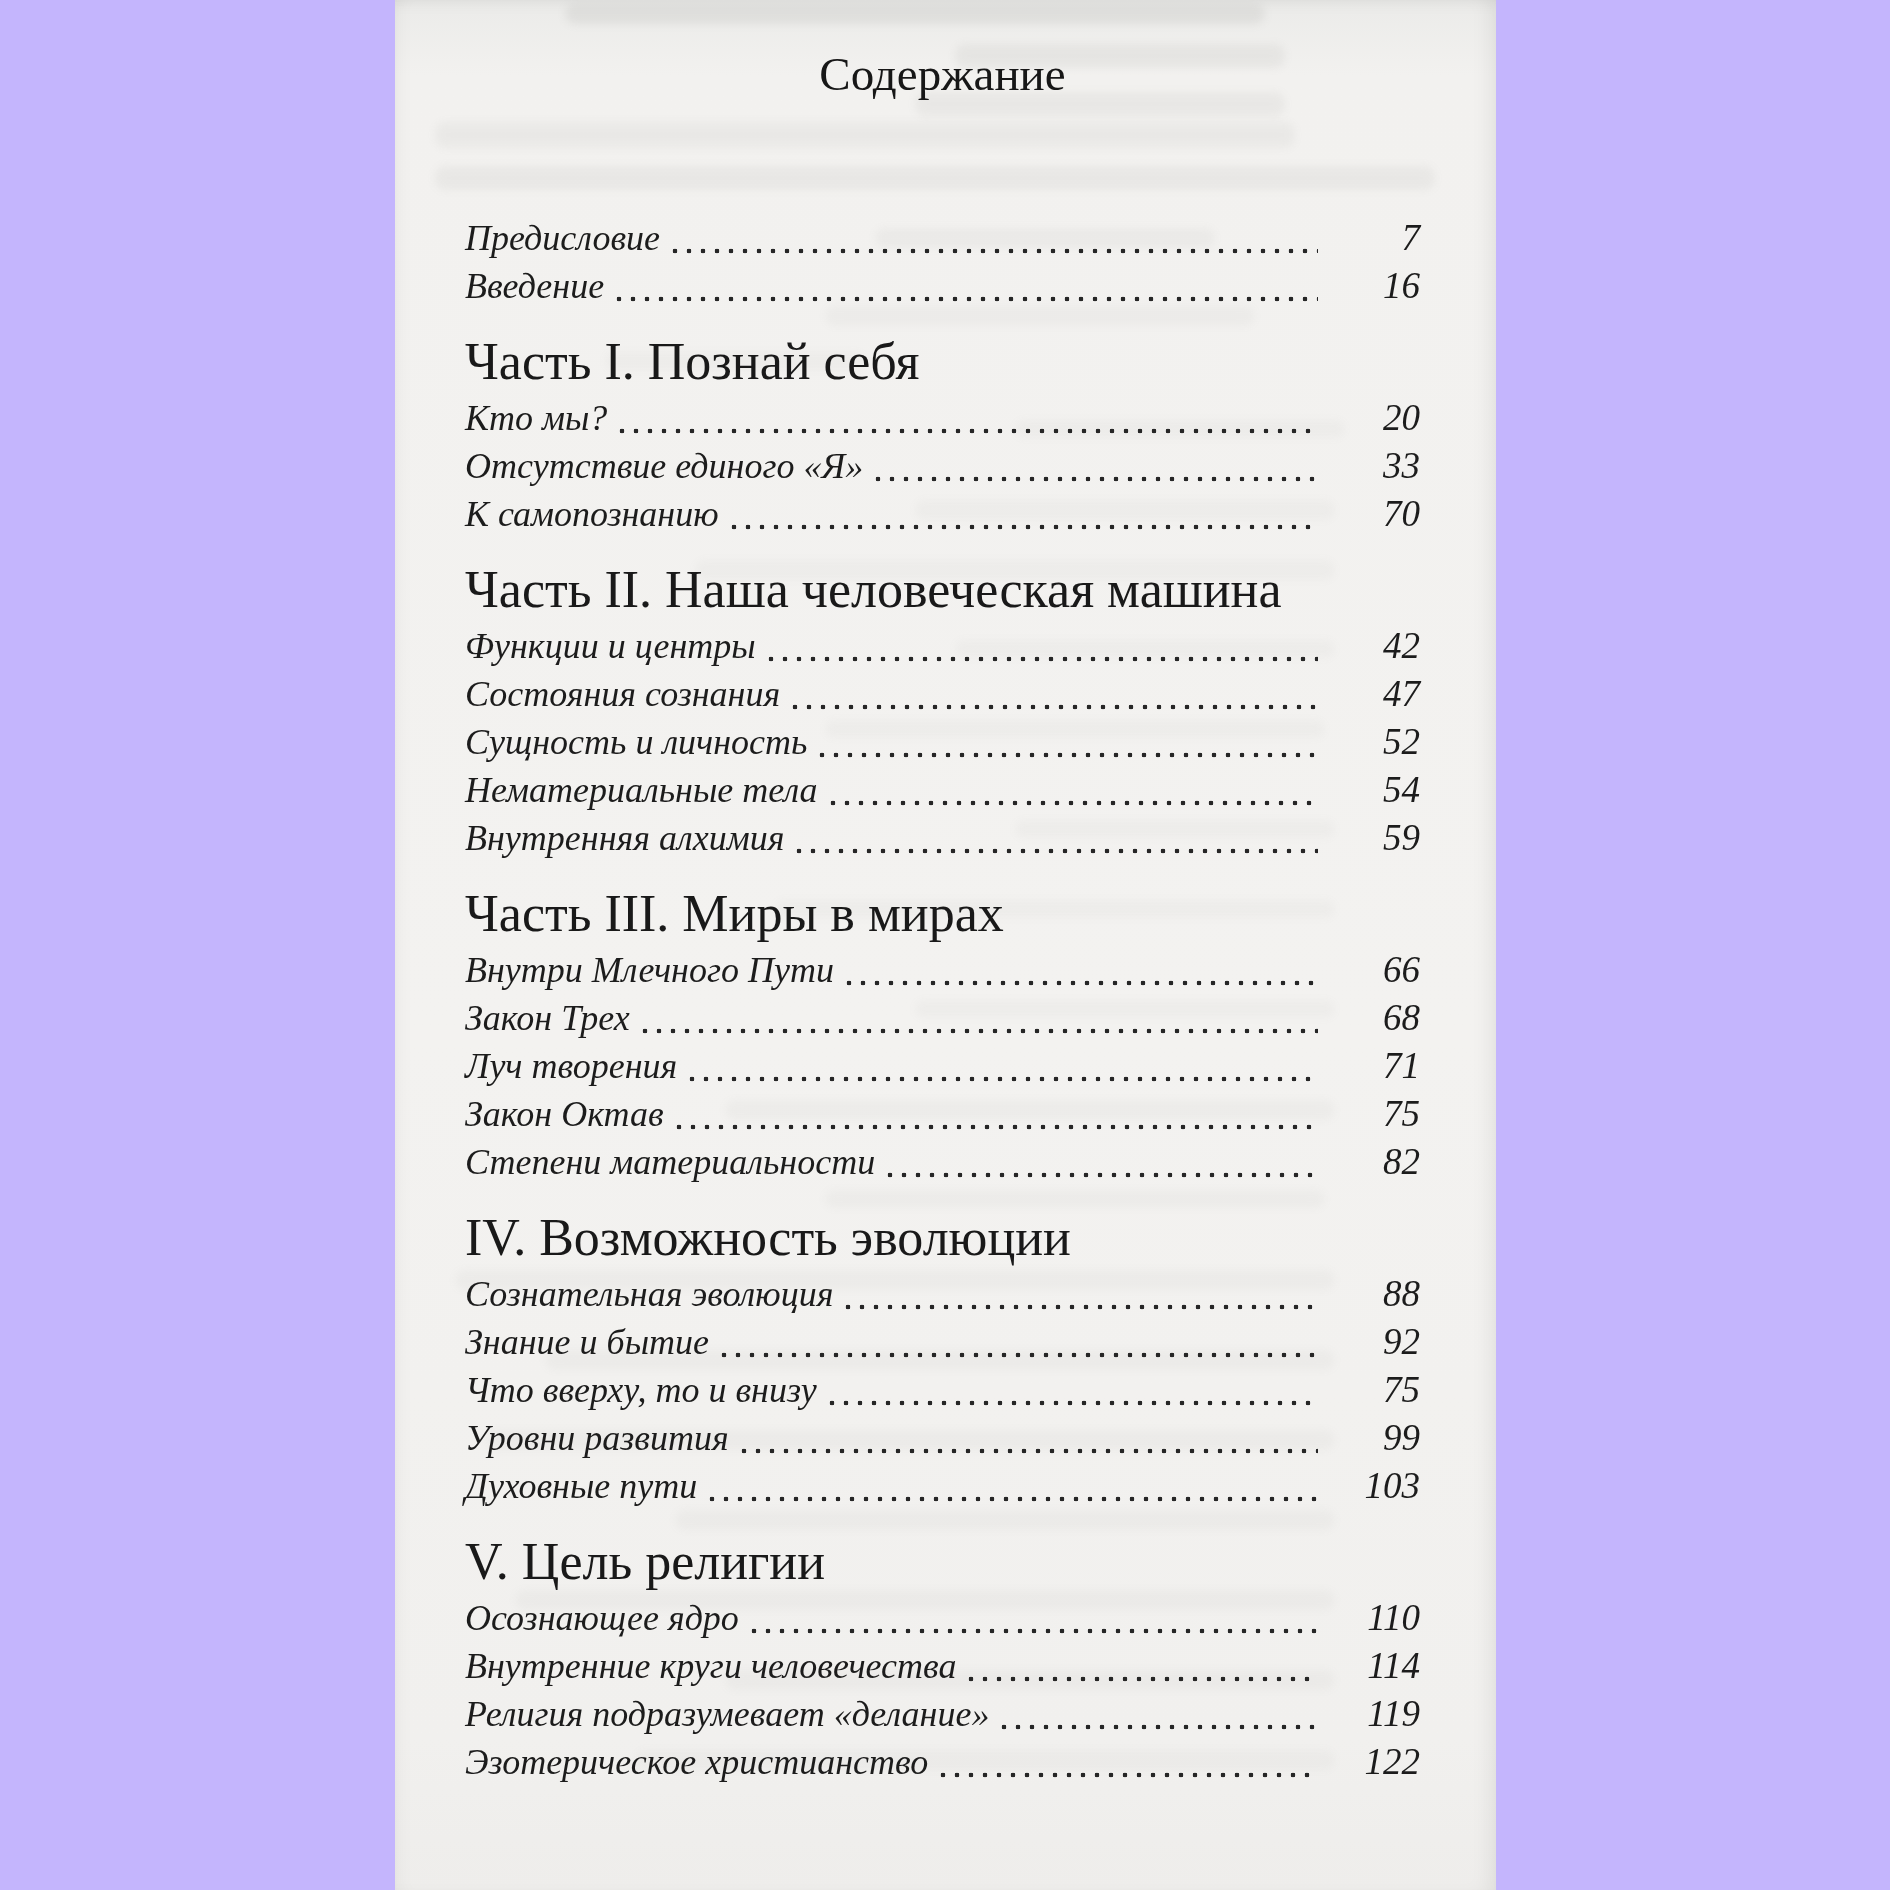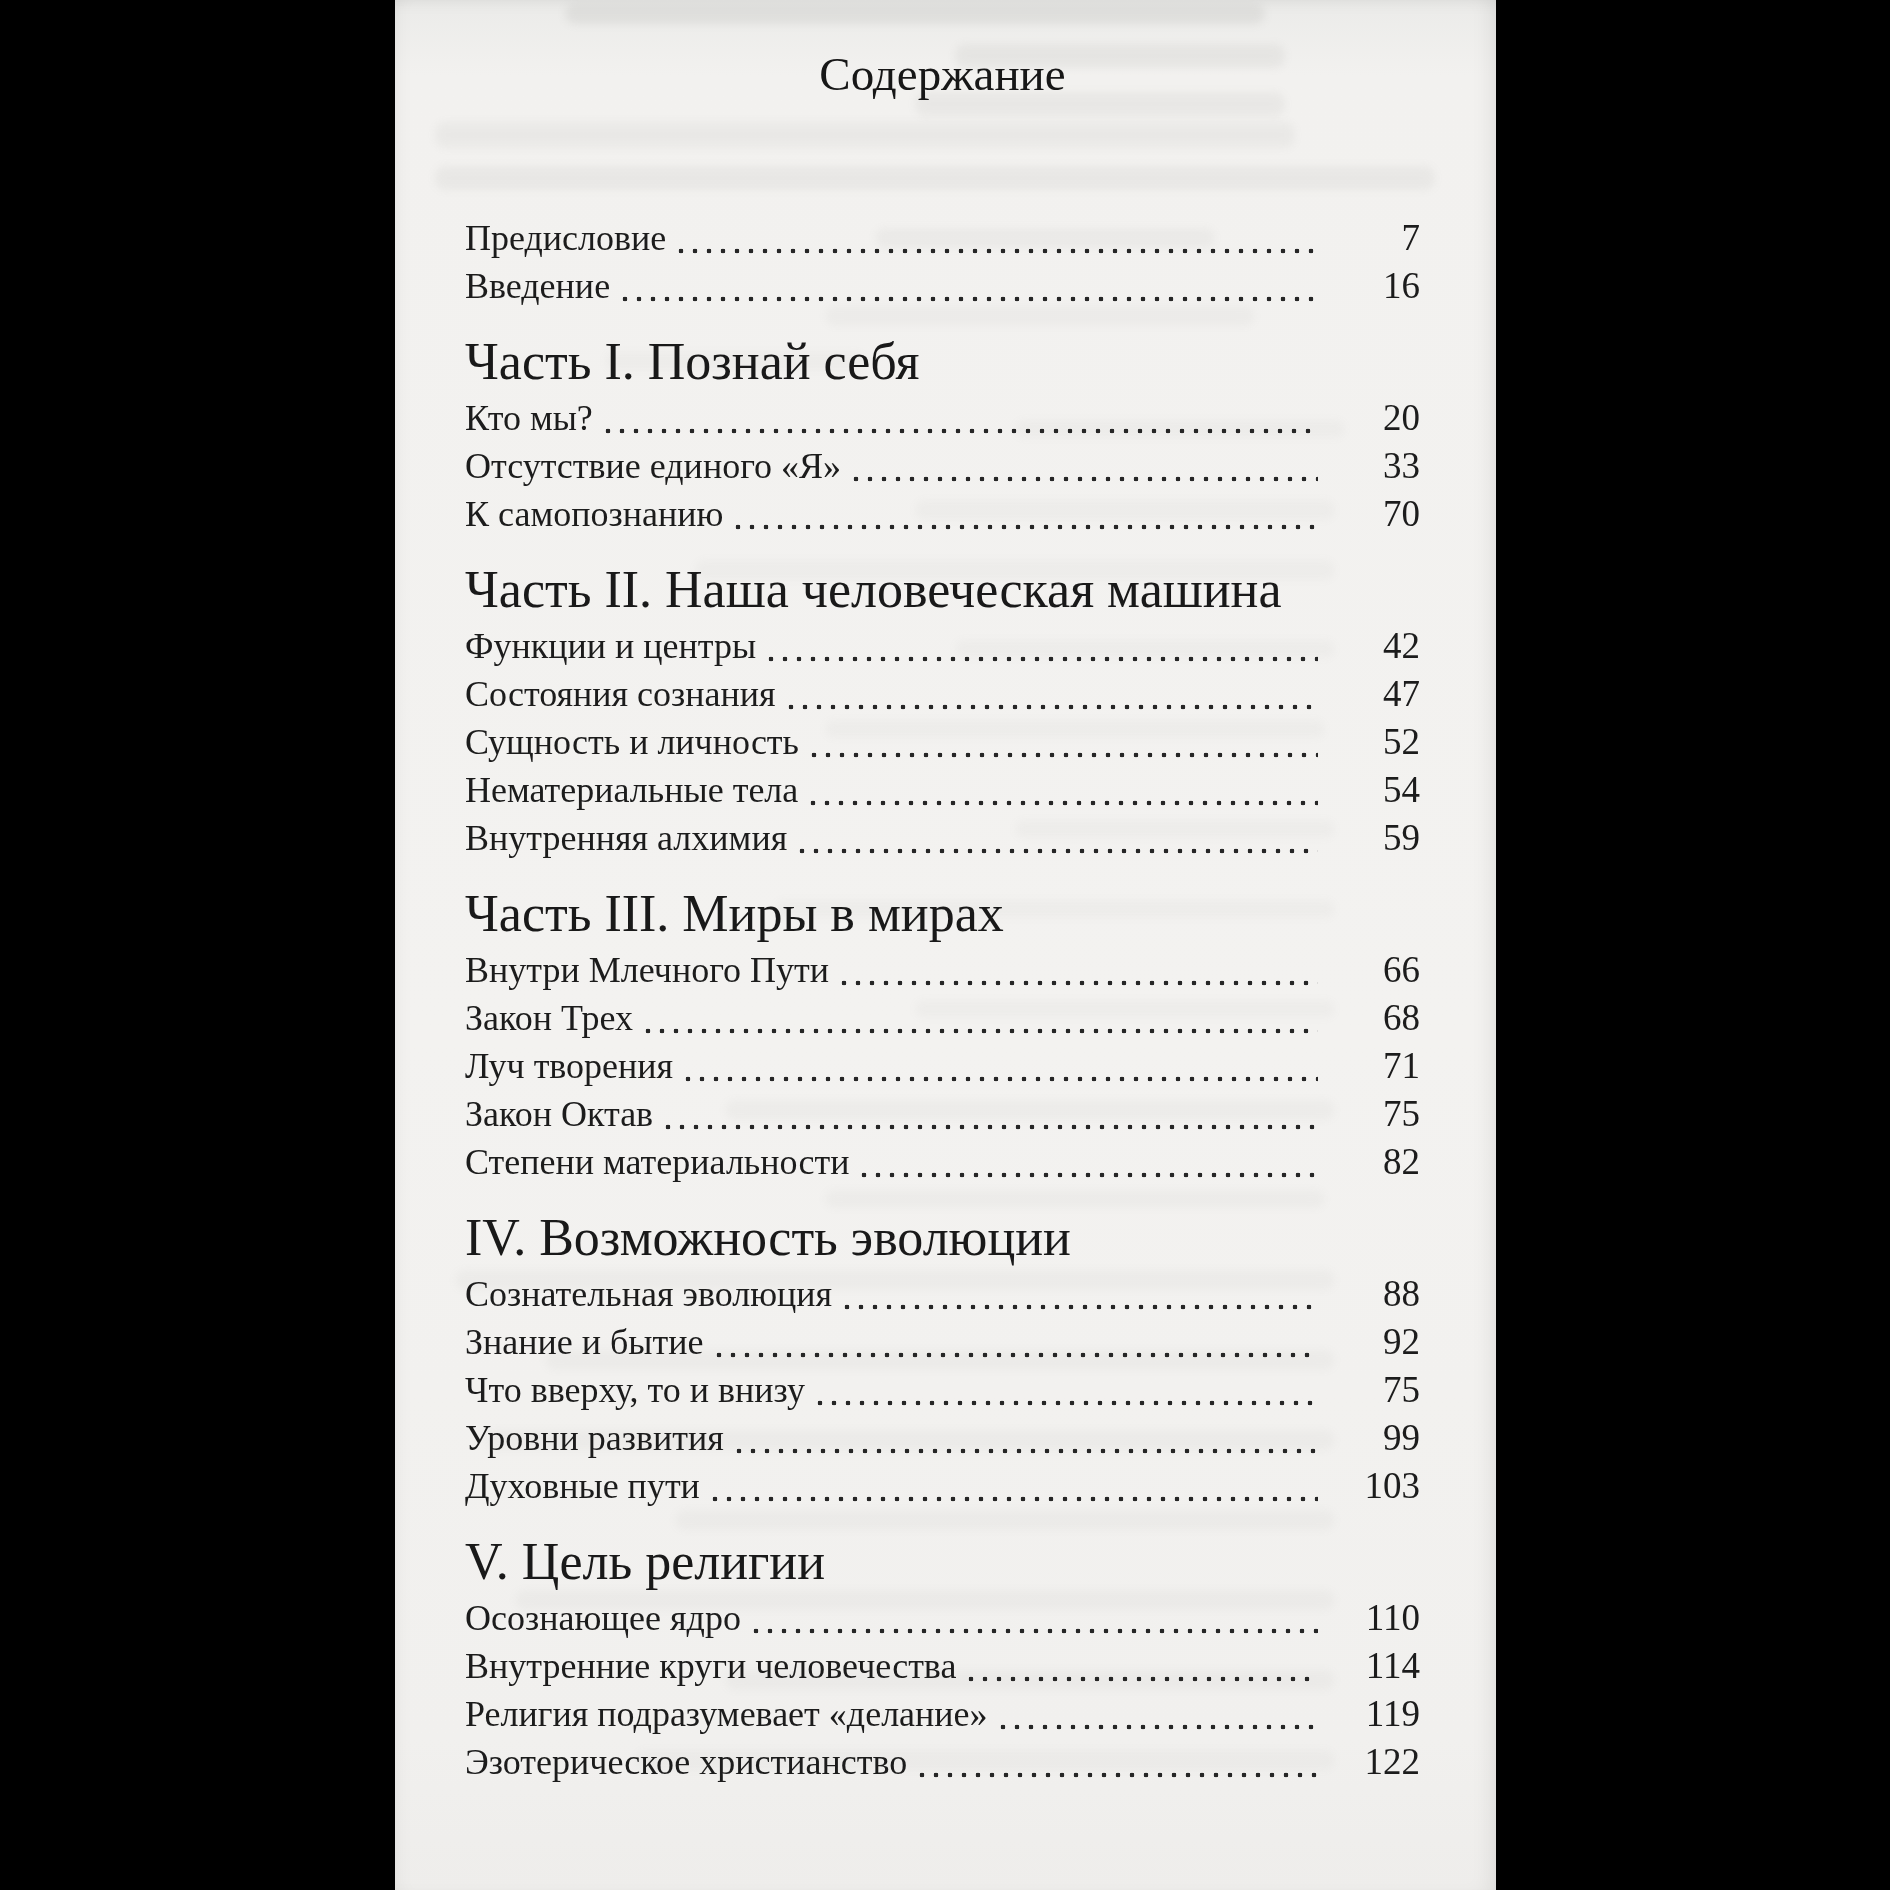--- a/index.html
+++ b/index.html
@@ -8,21 +8,21 @@
     background: #ffffff;
     width: 1890px;
     height: 1890px;
     overflow: hidden;
     font-family: "Liberation Serif", "DejaVu Serif", serif;
   }
   .stage {
     position: relative;
     width: 1890px;
     height: 1890px;
-    background: #000000;
+    background: #c4b5fd;
   }
   
   .photo-page {
     position: absolute;
     left: 395px;
     top: 0;
     width: 1101px;
     height: 1890px;
     background: linear-gradient(180deg, #ebebe9 0%, #f2f1ef 4%, #f3f2f0 55%, #f1f0ee 92%, #eeedeb 100%);
     box-shadow:
@@ -63,20 +63,21 @@
     white-space: nowrap;
   }
   .toc-entry {
     display: flex;
     align-items: flex-start;
     height: 48px;
     line-height: 48px;
     font-size: 36px;
     color: #1c1c1c;
     white-space: nowrap;
+    font-style: italic;
   }
   .entry-label {
     flex: 0 0 auto;
   }
   .leader-dots {
     flex: 1 1 auto;
     align-self: flex-end;
     height: 12px;
     margin: 0 30px 8px 12px;
     background-image: radial-gradient(circle at 3px 9px, #262626 2.1px, rgba(0,0,0,0) 2.6px);

